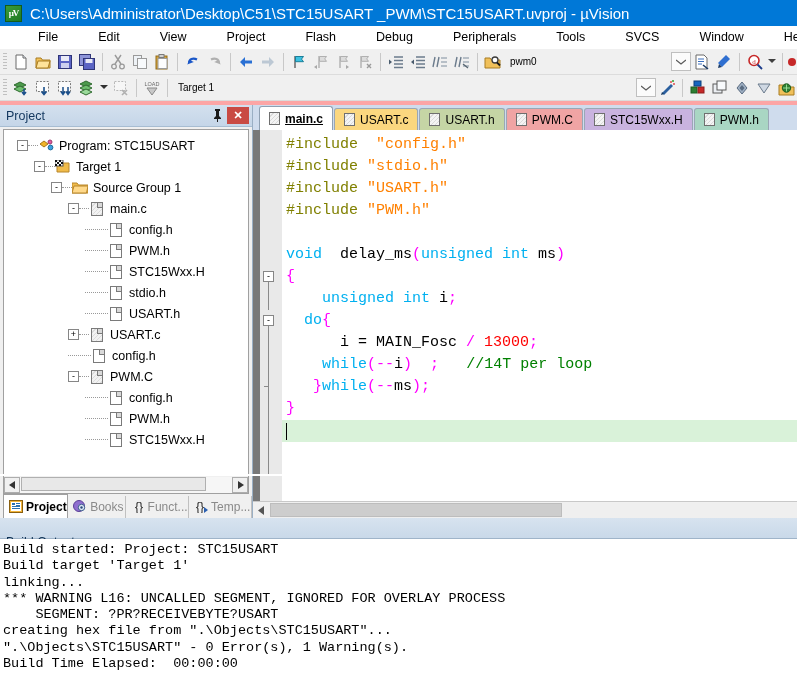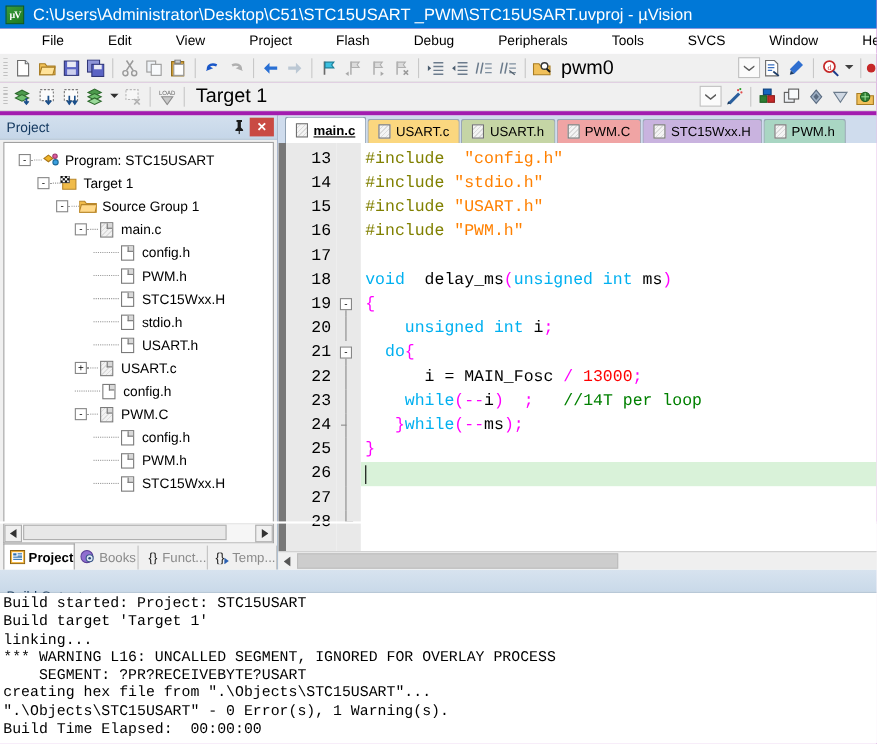--- a/index.html
+++ b/index.html
@@ -3,21 +3,21 @@
 <meta charset="utf-8">
 <style>
   * { box-sizing: border-box; }
   html, body {
     margin: 0; padding: 0;
     width: 797px; height: 676px;
     overflow: hidden;
     background: #ffffff;
     font-family: "Liberation Sans", sans-serif;
   }
-  #app { position: relative; width: 797px; height: 476px; background:#a21caf; }
+  #app { position: relative; width: 797px; height: 476px; background:#fca5a5; }
 
   
   .titlebar {
     height: 26px;
     background: #0078d7;
     display: flex; align-items: center;
     padding-left: 5px;
     color: #ffffff;
   }
   .app-icon {
@@ -68,21 +68,21 @@
     flex: 0 0 auto;
   }
   .tb-btn {
     width: 22px; height: 22px;
     display: flex; align-items: center; justify-content: center;
     flex: 0 0 auto; position: relative;
     cursor: default;
   }
   .tb-sep { width:1px; height:18px; background:#c8c8c8; margin:0 4px; flex:0 0 auto; }
   .tb-label {
-    font-size: 18px; color:#000; margin-left:6px; white-space:nowrap;
+    font-size: 10px; color:#000; margin-left:6px; white-space:nowrap;
   }
   .combo-arrow {
     width: 20px; height: 19px;
     border: 1px solid #bfbfbf; background:#fbfbfb;
     display:flex; align-items:center; justify-content:center;
     flex:0 0 auto;
   }
   .combo-arrow svg { display:block; }
 
   
@@ -844,38 +844,20 @@
             <span class="dtab-label">STC15Wxx.H</span>
           </div>
           <div class="dtab" style="background: rgb(169, 214, 195);">
             <span class="dt-ic"></span>
             <span class="dtab-label">PWM.h</span>
           </div>
         </div>
 
       <div class="code-area">
         <div class="code-leftbar"></div>
-        <div class="code-gutter" id="gutter">
-            <div class="gline">13</div>
-            <div class="gline">14</div>
-            <div class="gline">15</div>
-            <div class="gline">16</div>
-            <div class="gline">17</div>
-            <div class="gline">18</div>
-            <div class="gline">19</div>
-            <div class="gline">20</div>
-            <div class="gline">21</div>
-            <div class="gline">22</div>
-            <div class="gline">23</div>
-            <div class="gline">24</div>
-            <div class="gline">25</div>
-            <div class="gline">26</div>
-            <div class="gline">27</div>
-            <div class="gline">28</div>
-          </div>
         <div class="code-fold" id="foldcol">
             <div class="fold-row"></div>
             <div class="fold-row"></div>
             <div class="fold-row"></div>
             <div class="fold-row"></div>
             <div class="fold-row"></div>
             <div class="fold-row"></div>
             <div class="fold-row">
               <span class="fold-line" style="top:11px;height:11px"></span>
               <span class="fold-box">-</span>

